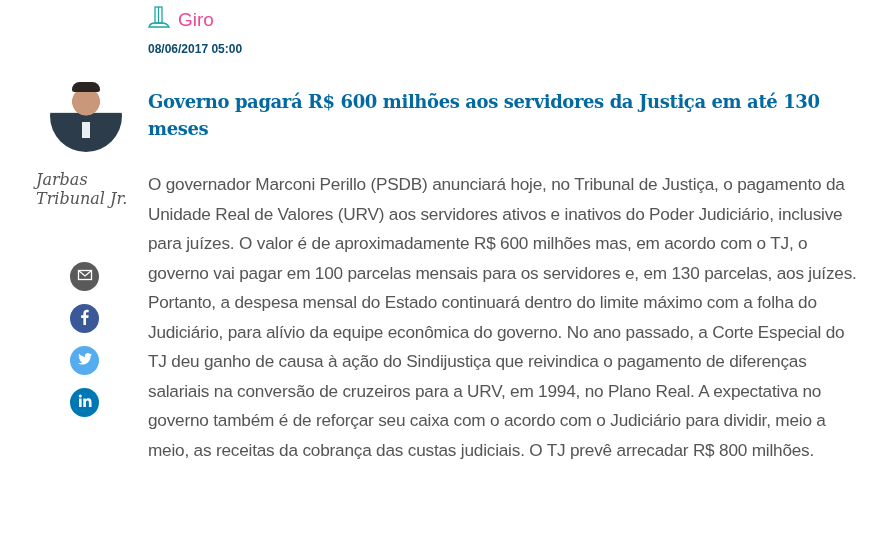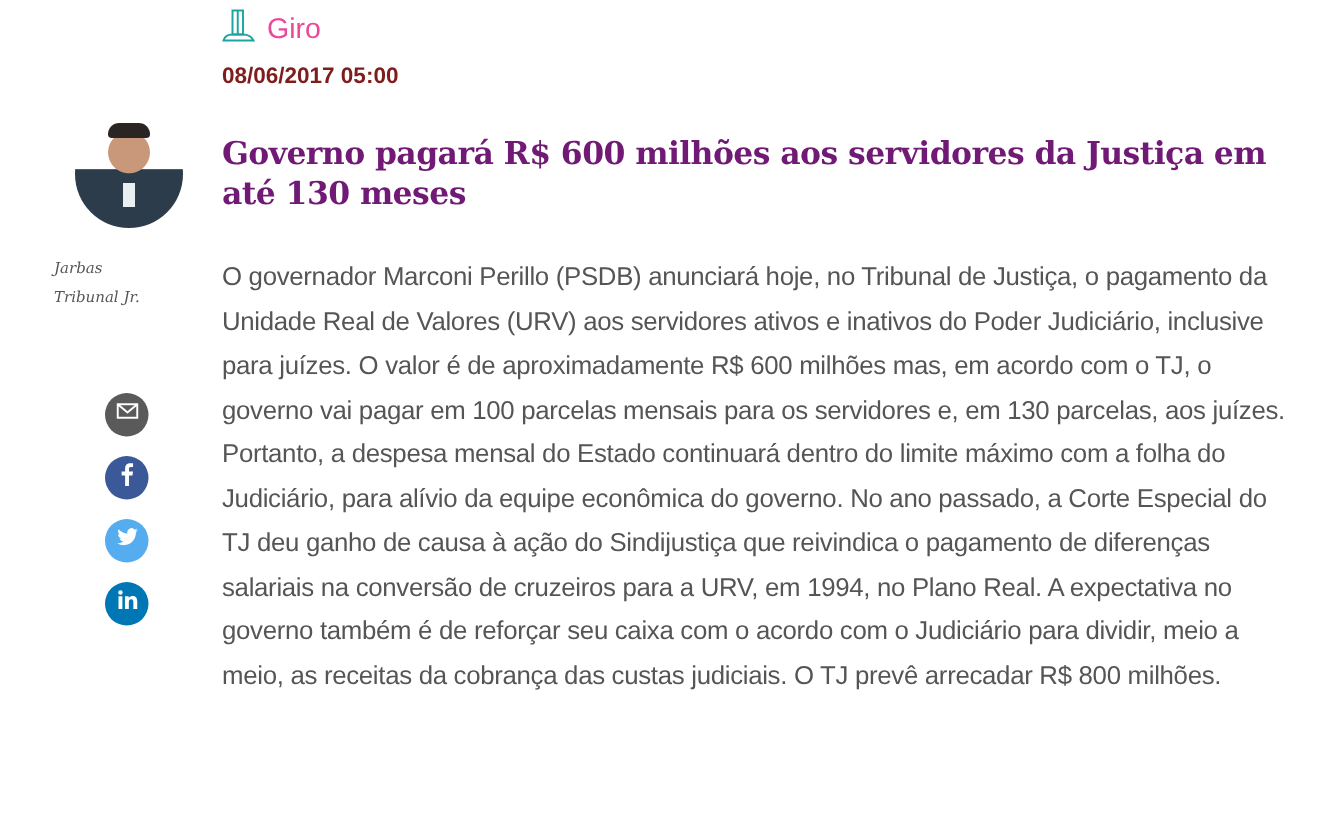--- a/index.html
+++ b/index.html
@@ -1,28 +1,28 @@
 <!DOCTYPE html>
 <html><head>
 <meta charset="utf-8">
 <style>
   html, body { margin: 0; padding: 0; background: #ffffff; }
   body { width: 882px; height: 555px; position: relative; overflow: hidden; font-family: "Liberation Sans", sans-serif; }
   .section-link { position: absolute; left: 148px; top: 6px; display: flex; align-items: center; gap: 8px; color: #ec4899; font-size: 19px; text-decoration: none; }
   .section-link svg { width: 22px; height: 22px; }
-  .date { position: absolute; left: 148px; top: 42px; color: #7f1d1d; font-size: 15px; font-weight: bold; }
+  .date { position: absolute; left: 148px; top: 42px; color: #0c4a6e; font-size: 12px; font-weight: bold; }
   .author { position: absolute; left: 30px; top: 80px; width: 112px; text-align: center; }
   .avatar { width: 72px; height: 72px; border-radius: 50%; margin: 0 auto; background: radial-gradient(circle at 50% 30%, #c9987a 0 22%, transparent 23%), linear-gradient(180deg, #ffffff 0 45%, #2c3c4a 46% 100%); overflow: hidden; position: relative; }
   .avatar .hair { position: absolute; left: 22px; top: 2px; width: 28px; height: 10px; background: #2a2522; border-radius: 12px 12px 4px 4px; }
   .avatar .shirt { position: absolute; left: 32px; top: 42px; width: 8px; height: 16px; background: #eaf0f2; }
-  .author-name { margin-top: 18px; font-family: "DejaVu Serif", serif; font-style: italic; color: #555; font-size: 10px; line-height: 19px; text-align: left; padding-left: 6px; }
+  .author-name { margin-top: 18px; font-family: "DejaVu Serif", serif; font-style: italic; color: #555; font-size: 16px; line-height: 19px; text-align: left; padding-left: 6px; }
   .share { position: absolute; left: 70px; top: 262px; display: flex; flex-direction: column; gap: 13px; }
   .share-btn { width: 29px; height: 29px; border-radius: 50%; display: flex; align-items: center; justify-content: center; color: #fff; cursor: pointer; }
   .share-btn svg { width: 16px; height: 16px; }
-  .headline { position: absolute; left: 148px; top: 88px; width: 710px; margin: 0; font-family: "DejaVu Serif", serif; font-weight: bold; font-size: 21px; line-height: 27px; color: #701a75; letter-spacing: -0.4px; }
+  .headline { position: absolute; left: 148px; top: 88px; width: 710px; margin: 0; font-family: "DejaVu Serif", serif; font-weight: bold; font-size: 18px; line-height: 27px; color: #0369a1; letter-spacing: -0.4px; }
   .body-text { position: absolute; left: 148px; top: 170px; width: 712px; margin: 0; font-family: "Liberation Sans", sans-serif; font-size: 17.2px; line-height: 29.5px; color: #555555; letter-spacing: -0.2px; }
 </style>
 </head>
 <body>
 
 <a class="section-link">
   <span>
     <svg viewBox="0 0 22 22" fill="none" stroke="#1ca5a0" stroke-width="1.3">
       <rect x="7" y="1" width="7" height="16"></rect>
       <line x1="10.5" y1="1" x2="10.5" y2="17"></line>

